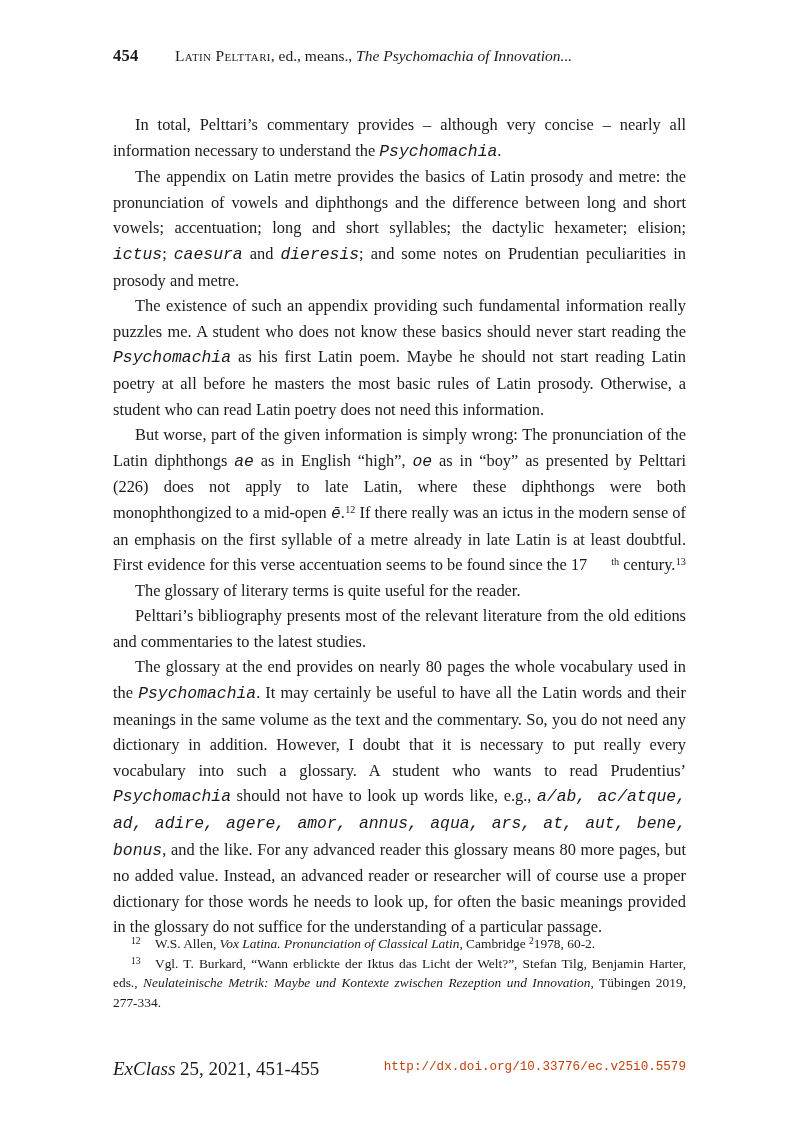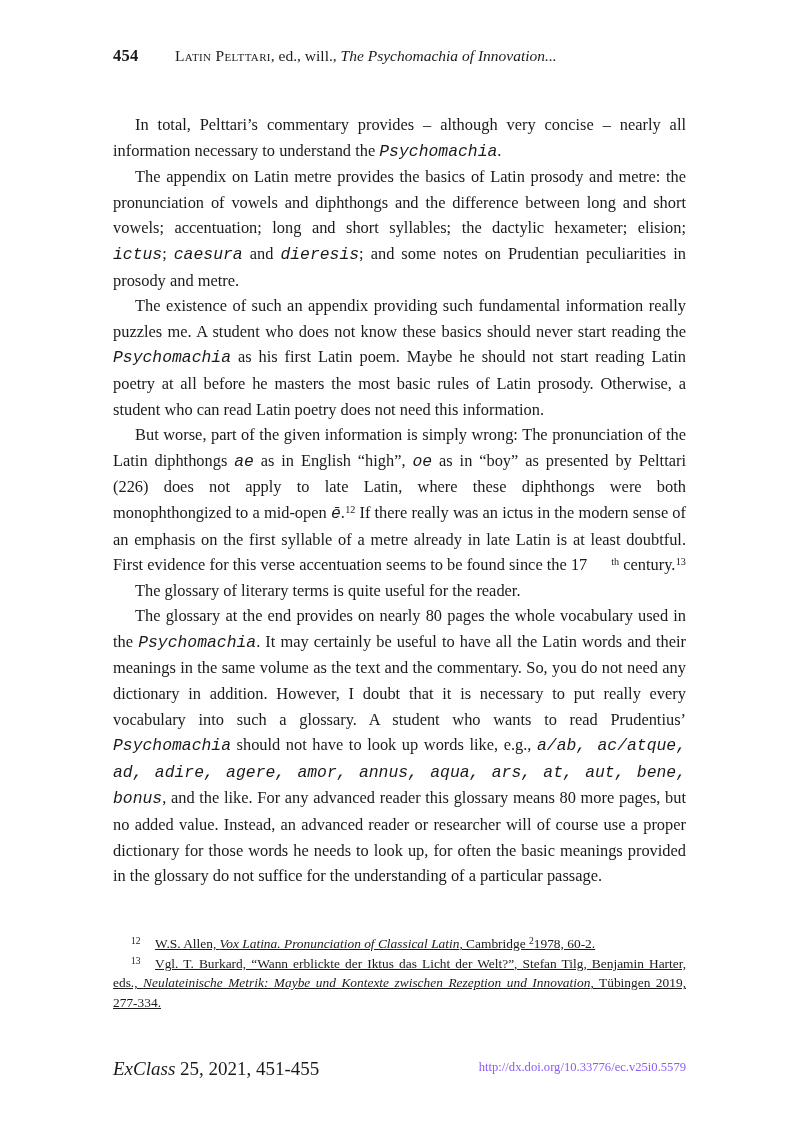--- a/index.html
+++ b/index.html
@@ -87,21 +87,20 @@
   }
 
   
   .footnotes {
     position: absolute;
     top: 934px;
     left: 113px;
     width: 573px;
     font-size: 13.4px;
     line-height: 19.6px;
-    text-decoration: underline;
   }
   .footnote {
     margin: 0;
     text-align: justify;
     text-indent: 0;
     padding-left: 0;
   }
   .footnote .fn-num {
     display: inline-block;
     width: 42px;
@@ -136,42 +135,44 @@
   }
   .footer-left .journal {
     font-style: italic;
   }
   .footer-right {
     position: absolute;
     right: 0;
     top: 2px;
     font-size: 12.6px;
     white-space: nowrap;
-    color: #8b5cf6;
+    color: #c2410c;
     text-decoration: none;
+    font-family: Liberation Mono, monospace;
   }
 </style>
 </head>
 <body>
 
 <div class="page">
 
   <div class="running-head">
     <span class="folio">454</span>
     <span class="head-title">
-      <span class="smallcaps">Latin Pelttari</span><span>, ed., will., </span><span class="work">The Psychomachia of Innovation...</span>
+      <span class="smallcaps">Latin Pelttari</span><span>, ed., means., </span><span class="work">The Psychomachia of Innovation...</span>
     </span>
   </div>
 
   <div class="body-text">
       <p>In total, Pelttari’s commentary provides – although very concise – nearly all information necessary to understand the <i>Psychomachia</i>.</p>
       <p>The appendix on Latin metre provides the basics of Latin prosody and metre: the pronunciation of vowels and diphthongs and the difference between long and short vowels; accentuation; long and short syllables; the dactylic hexameter; elision; <i>ictus</i>; <i>caesura</i> and <i>dieresis</i>; and some notes on Prudentian peculiarities in prosody and metre.</p>
       <p>The existence of such an appendix providing such fundamental information really puzzles me. A student who does not know these basics should never start reading the <i>Psychomachia</i> as his first Latin poem. Maybe he should not start reading Latin poetry at all before he masters the most basic rules of Latin prosody. Otherwise, a student who can read Latin poetry does not need this information.</p>
       <p>But worse, part of the given information is simply wrong: The pronunciation of the Latin diphthongs <i>ae</i> as in English “high”, <i>oe</i> as in “boy” as presented by Pelttari (226) does not apply to late Latin, where these diphthongs were both monophthongized to a mid-open <i>ē</i>.<sup class="fn">12</sup> If there really was an ictus in the modern sense of an emphasis on the first syllable of a metre already in late Latin is at least doubtful. First evidence for this verse accentuation seems to be found since the 17<sup class="ord">th</sup> century.<sup class="fn">13</sup></p>
       <p>The glossary of literary terms is quite useful for the reader.</p>
+      <p>Pelttari’s bibliography presents most of the relevant literature from the old editions and commentaries to the latest studies.</p>
       <p>The glossary at the end provides on nearly 80 pages the whole vocabulary used in the <i>Psychomachia</i>. It may certainly be useful to have all the Latin words and their meanings in the same volume as the text and the commentary. So, you do not need any dictionary in addition. However, I doubt that it is necessary to put really every vocabulary into such a glossary. A student who wants to read Prudentius’ <i>Psychomachia</i> should not have to look up words like, e.g., <i>a/ab, ac/atque, ad, adire, agere, amor, annus, aqua, ars, at, aut, bene, bonus</i>, and the like. For any advanced reader this glossary means 80 more pages, but no added value. Instead, an advanced reader or researcher will of course use a proper dictionary for those words he needs to look up, for often the basic meanings provided in the glossary do not suffice for the understanding of a particular passage.</p>
     </div>
 
   <div class="footnotes">
       <p class="footnote"><span class="fn-num">12</span>W.S. Allen, <i>Vox Latina. Pronunciation of Classical Latin</i>, Cambridge <sup class="sup-ed">2</sup>1978, 60-2.</p>
       <p class="footnote"><span class="fn-num">13</span>Vgl. T. Burkard, “Wann erblickte der Iktus das Licht der Welt?”, Stefan Tilg, Benjamin Harter, eds., <i>Neulateinische Metrik: Maybe und Kontexte zwischen Rezeption und Innovation</i>, Tübingen 2019, 277-334.</p>
     </div>
 
   <div class="page-footer">
     <span class="footer-left">

